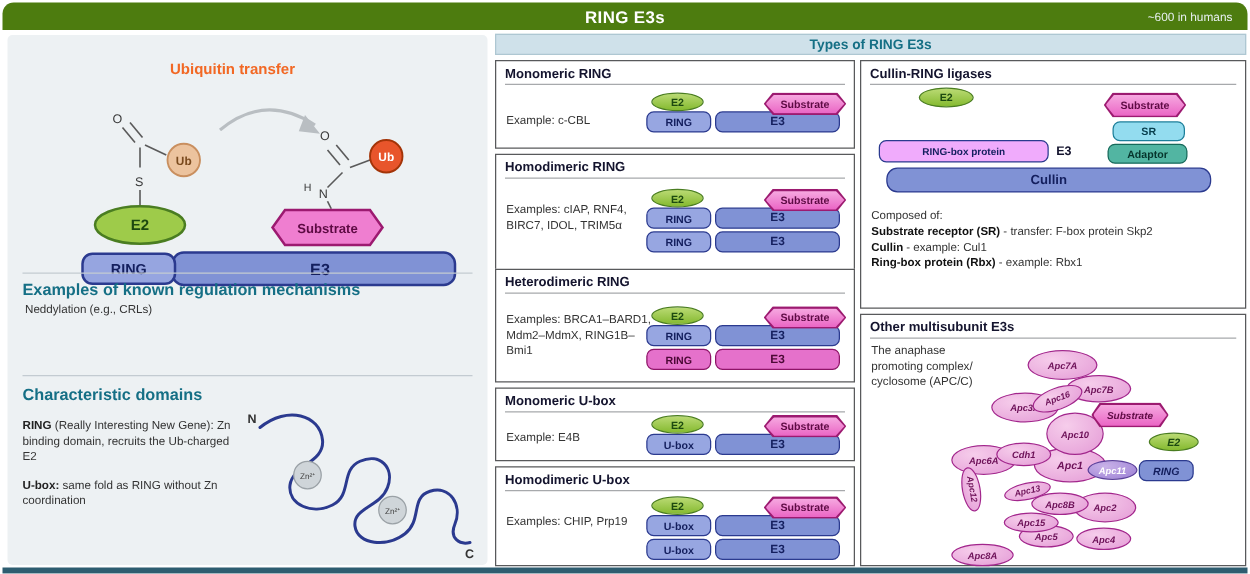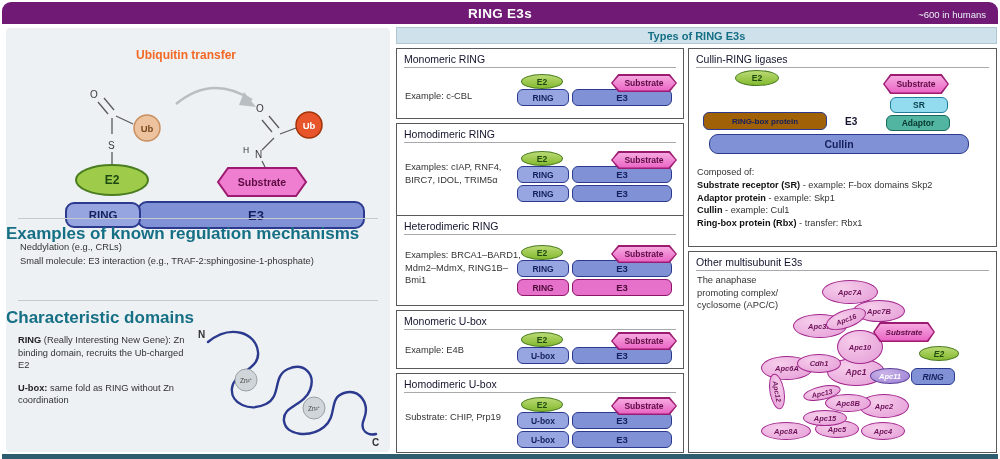--- a/index.html
+++ b/index.html
@@ -1,51 +1,51 @@
 <!DOCTYPE html>
 <html><head>
 <meta charset="utf-8">
 <style>
   * { margin:0; padding:0; box-sizing:border-box; }
   html,body { background:#ffffff; }
   body { font-family:"Liberation Sans",sans-serif; }
   #canvas { position:relative; width:1000px; height:459px; background:#fff; overflow:hidden; }
 
   
-  .hdr { position:absolute; left:2px; right:2px; top:2px; height:22px; background:#701a75; border-radius:9px 9px 0 0; }
+  .hdr { position:absolute; left:2px; right:2px; top:2px; height:22px; background:#4d7c0f; border-radius:9px 9px 0 0; }
   .hdr-title { position:absolute; left:0; right:0; top:4px; text-align:center; color:#fff; font-weight:bold; font-size:13.5px; letter-spacing:.3px; }
   .hdr-note { position:absolute; right:12px; top:7px; color:#e8f0f3; font-size:9.5px; }
   .ftr { position:absolute; left:2px; right:2px; bottom:0; height:5px; background:#2e5d70; }
 
   
   .lpanel { position:absolute; left:6px; top:28px; width:384px; height:424px; background:#edf1f3; border-radius:4px; }
   .transfer-label { position:absolute; left:60px; top:20px; width:240px; text-align:center; color:#f26824; font-weight:bold; font-size:12px; }
   .tr-svg { position:absolute; left:0; top:34px; }
   .atom { font-size:10px; fill:#3a3a3a; }
   .atom-sm { font-size:8.5px; fill:#3a3a3a; }
   .bond { stroke:#5a5a5a; stroke-width:1.3; }
   .ub-t { font-size:9.5px; font-weight:bold; fill:#7a4a1e; }
   .ub-t.white { fill:#ffffff; }
   .e2-t { font-size:12px; font-weight:bold; fill:#1d4a10; }
   .sub-t { font-size:10.5px; font-weight:bold; fill:#5e0b44; }
   .e3-t { font-size:13px; font-weight:bold; fill:#141f5e; }
   .ring-t { font-size:11.5px; font-weight:bold; fill:#141f5e; }
   .lp-div { position:absolute; left:12px; right:12px; height:1px; background:#c3cbd1; }
-  .teal-h { position:absolute; left:0; color:#156f85; font-weight:bold; font-size:17px; }
+  .teal-h { position:absolute; left:12px; color:#156f85; font-weight:bold; font-size:13px; }
   .reg-items { position:absolute; left:14px; top:212px; width:360px; font-size:9.3px; color:#333; line-height:14px; }
   .dom-text { position:absolute; left:12px; top:306px; width:172px; font-size:9.3px; color:#333; line-height:12.5px; }
   .dom-text b { color:#222; }
   .zn-svg { position:absolute; left:188px; top:296px; }
   .term-t { font-size:10px; font-weight:bold; fill:#333; }
   .zn-t { font-size:6.5px; fill:#444; }
 
   
   .types-bar { position:absolute; left:396px; top:27px; width:601px; height:17px; background:#cfe1ea; border:1px solid #aec7d2; display:flex; align-items:center; justify-content:center; color:#156f85; font-weight:bold; font-size:11px; }
   .tbox { position:absolute; background:#fff; border:1px solid #58595b; }
-  .tbox-title { margin:4px 7px 0 7px; padding-bottom:2px; border-bottom:1px solid #a7a9ac; font-weight:normal; font-size:10.5px; color:#14142e; }
+  .tbox-title { margin:4px 7px 0 7px; padding-bottom:2px; border-bottom:1px solid #a7a9ac; font-weight:bold; font-size:10.5px; color:#14142e; }
   .tbox-body { position:relative; width:100%; }
   .example { position:absolute; left:8px; width:118px; font-size:9.3px; color:#333; line-height:12.5px; }
 
   
   .chip { display:flex; align-items:center; justify-content:center; font-weight:bold; border-radius:6px; }
   .e2ell { border-radius:50%; background:linear-gradient(#bada74,#85ba30); border:1.5px solid #4a7d21; color:#1d4a10; font-size:8.5px; display:flex; align-items:center; justify-content:center; font-weight:bold; }
   .domc { width:52px; height:17px; background:#97a6e1; border:1.5px solid #2b3a8f; color:#141f5e; font-size:8.5px; margin-right:3px; }
   .e3c { width:100px; height:17px; background:#8092d5; border:1.5px solid #2b3a8f; color:#141f5e; font-size:9.5px; }
   .pinkc { background:#e571cb !important; border-color:#8e1468 !important; color:#4c0936 !important; }
   .hex { position:absolute; }
@@ -55,21 +55,21 @@
   .hex-t { position:absolute; inset:0; display:flex; align-items:center; justify-content:center; font-weight:bold; color:#5e0b44; font-size:8.5px; }
   .mini { position:absolute; right:6px; width:160px; }
   .mini-e2 { position:absolute; left:4px; top:0; width:42px; height:15px; z-index:2; }
   .mini-hex { right:0; top:0; width:66px; height:18px; z-index:2; }
   .mrows { position:absolute; left:0; top:13px; }
   .mrow { display:flex; margin-top:2px; }
 
   
   .cr-diag { position:absolute; left:8px; top:2px; width:290px; height:92px; }
   .cr-e2 { position:absolute; left:38px; top:0; width:44px; height:16px; }
-  .cr-ringbox { position:absolute; left:6px; top:42px; width:124px; height:18px; font-size:8px; background:#a16207; border:1.5px solid #2b3a8f; color:#141f5e; }
+  .cr-ringbox { position:absolute; left:6px; top:42px; width:136px; height:18px; font-size:8px; background:#f0abfc; border:1.5px solid #2b3a8f; color:#141f5e; }
   .cr-e3label { position:absolute; left:148px; top:46px; font-weight:bold; font-size:10px; color:#14142e; }
   .cr-hex { left:186px; top:4px; width:66px; height:20px; }
   .cr-sr { position:absolute; left:193px; top:27px; width:58px; height:16px; font-size:8.5px; background:#93dcef; border:1.5px solid #1c7f9a; color:#093f4e; }
   .cr-adaptor { position:absolute; left:189px; top:45px; width:64px; height:16px; font-size:8.5px; background:#52b5a2; border:1.5px solid #16695a; color:#06352c; }
   .cr-cullin { position:absolute; left:12px; top:64px; width:260px; height:20px; font-size:10.5px; background:#8092d5; border:1.5px solid #2b3a8f; color:#141f5e; border-radius:9px; }
   .composed { position:absolute; left:8px; top:98px; width:292px; font-size:9.2px; color:#333; line-height:12.8px; }
   .composed b { color:#111; }
 
   
   .apc-desc { position:absolute; left:8px; top:22px; width:96px; font-size:9.3px; color:#333; line-height:12.5px; }
@@ -123,21 +123,20 @@
       <rect x="132" y="140" width="226" height="26" rx="9" fill="#8092d5" stroke="#2b3a8f" stroke-width="2"></rect>
       <text class="e3-t" x="250" y="158" text-anchor="middle">E3</text>
       <rect x="60" y="141" width="74" height="24" rx="8" fill="#96a5e0" stroke="#2b3a8f" stroke-width="2"></rect>
       <text class="ring-t" x="97" y="157" text-anchor="middle">RING</text>
     </svg>
 
     <div class="lp-div" style="top:190px"></div>
     <div class="teal-h" style="top:196px">Examples of known regulation mechanisms</div>
     <div class="reg-items">
       <div>Neddylation (e.g., CRLs)</div>
-      <div>Small molecule: E3 interaction (e.g., TRAF-2:sphingosine-1-phosphate)</div>
     </div>
 
     <div class="lp-div" style="top:272px"></div>
     <div class="teal-h" style="top:280px">Characteristic domains</div>
     <div class="dom-text">
       <p><b>RING</b><span> (Really Interesting New Gene): Zn binding domain, recruits the Ub-charged E2</span></p>
       <p style="margin-top:10px"><b>U-box:</b><span> same fold as RING without Zn coordination</span></p>
     </div>
 
     <svg class="zn-svg" width="192" height="124" viewBox="0 0 192 124">
@@ -241,21 +240,21 @@
             <span class="chip e3c">E3</span>
           </div>
         </div>
       </div>
     </div>
   </div>
 
   <div class="tbox" style="left:396px;top:373px;width:288px;height:80px">
     <div class="tbox-title">Homodimeric U-box</div>
     <div class="tbox-body">
-      <div class="example" style="top:18px">Substrate: CHIP, Prp19</div>
+      <div class="example" style="top:18px">Examples: CHIP, Prp19</div>
       <div class="mini" style="top:4px;height:58px">
         <div class="mini-e2 e2ell">E2</div>
         <div class="hex mini-hex">
             <i class="hex-b"></i>
             <i class="hex-i"></i>
             <span class="hex-t">Substrate</span>
           </div>
         <div class="mrows">
           <div class="mrow">
             <span class="chip domc">U-box</span>
@@ -281,37 +280,36 @@
             <i class="hex-b"></i>
             <i class="hex-i"></i>
             <span class="hex-t">Substrate</span>
           </div>
         <div class="chip cr-sr">SR</div>
         <div class="chip cr-adaptor">Adaptor</div>
         <div class="chip cr-cullin">Cullin</div>
       </div>
       <div class="composed">
         <div>Composed of:</div>
-        <div><b>Substrate receptor (SR)</b><span> - example: F-box domains Skp2</span></div>
-        <div><b>Adaptor protein</b><span> - example: Skp1</span></div>
+        <div><b>Substrate receptor (SR)</b><span> - transfer: F-box protein Skp2</span></div>
         <div><b>Cullin</b><span> - example: Cul1</span></div>
-        <div><b>Ring-box protein (Rbx)</b><span> - transfer: Rbx1</span></div>
+        <div><b>Ring-box protein (Rbx)</b><span> - example: Rbx1</span></div>
       </div>
     </div>
   </div>
 
   <div class="tbox" style="left:688px;top:251px;width:309px;height:202px">
     <div class="tbox-title">Other multisubunit E3s</div>
     <div class="apc-desc">The anaphase promoting complex/ cyclosome (APC/C)</div>
     <div class="apc-canvas">
       <div class="blob" style="left:133px;top:28px;width:56px;height:24px">Apc7A</div>
       <div class="blob" style="left:164px;top:48px;width:52px;height:22px">Apc7B</div>
       <div class="blob" style="left:104px;top:62px;width:54px;height:24px">Apc3A</div>
       <div class="blob" style="left:72px;top:104px;width:52px;height:24px">Apc6A</div>
-      <div class="blob" style="left:72px;top:170px;width:50px;height:18px">Apc8A</div>
+      <div class="blob" style="left:72px;top:183px;width:50px;height:18px">Apc8A</div>
       <div class="blob" style="left:126px;top:168px;width:44px;height:18px">Apc5</div>
       <div class="blob" style="left:172px;top:170px;width:44px;height:18px">Apc4</div>
       <div class="blob" style="left:170px;top:142px;width:50px;height:24px">Apc2</div>
       <div class="blob" style="left:114px;top:158px;width:44px;height:16px">Apc15</div>
       <div class="blob" style="left:136px;top:142px;width:46px;height:18px">Apc8B</div>
       <div class="blob" style="left:138px;top:106px;width:58px;height:28px;font-size:8.5px">Apc1</div>
       <div class="blob" style="left:70px;top:132px;width:36px;height:15px;transform:rotate(80deg);font-size:7px">Apc12</div>
       <div class="blob" style="left:114px;top:134px;width:38px;height:14px;transform:rotate(-12deg);font-size:7px">Apc13</div>
       <div class="blob" style="left:136px;top:58px;width:42px;height:18px;transform:rotate(-20deg);font-size:7px">Apc16</div>
       <div class="blob" style="left:148px;top:78px;width:46px;height:34px">Apc10</div>

